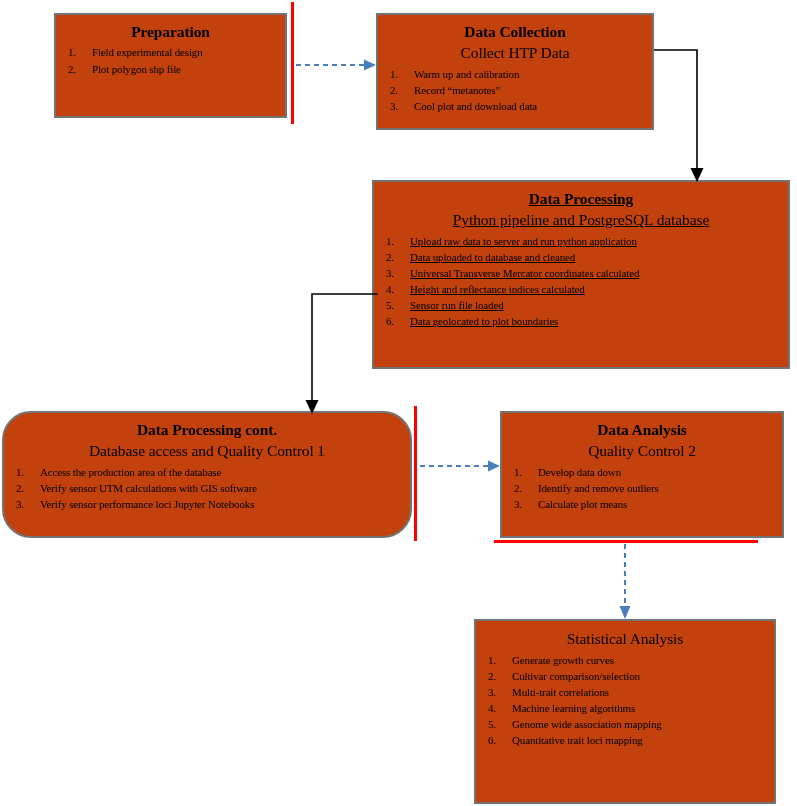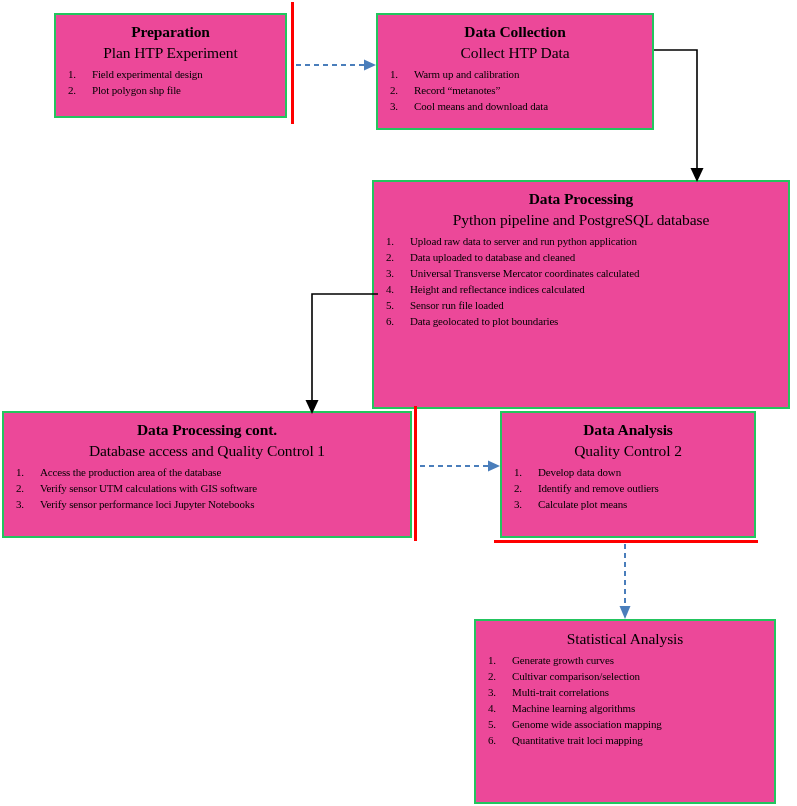--- a/index.html
+++ b/index.html
@@ -15,22 +15,22 @@
   #canvas {
     position: relative;
     width: 797px;
     height: 806px;
     background: #ffffff;
     overflow: hidden;
   }
   .node {
     position: absolute;
     box-sizing: border-box;
-    border: 2px solid #22c55e;
-    background: #ec4899;
+    border: 2px solid #737373;
+    background: #c2410c;
     padding: 7px 10px 9px 10px;
   }
   .node-title {
     text-align: center;
     font-weight: bold;
     font-size: 15.5px;
     line-height: 1.32;
     letter-spacing: -0.1px;
   }
   .node-subtitle {
@@ -79,56 +79,55 @@
   }
   .conn {
     position: absolute;
     overflow: visible;
   }
   .conn svg { display: block; overflow: visible; }
 
   
   #node-preparation      { left: 54px;  top: 13px;  width: 233px;  height: 105px; }
   #node-collection       { left: 376px; top: 13px;  width: 278px;  height: 117px; }
-  #node-processing       { left: 372px; top: 180px; width: 418px;  height: 229px; }
-  #node-processing-cont  { left: 2px;   top: 411px; width: 410px;  height: 127px; }
-  #node-analysis         { left: 500px; top: 411px; width: 256px;  height: 127px; }
+  #node-processing       { left: 372px; top: 180px; width: 418px;  height: 189px; text-decoration: underline; }
+  #node-processing-cont  { left: 2px;   top: 411px; width: 410px;  height: 127px; border-radius: 29px; }
+  #node-analysis         { left: 500px; top: 411px; width: 284px;  height: 127px; }
   #node-analysis-cont    { left: 474px; top: 619px; width: 302px;  height: 185px; }
 
   #redline-1 { left: 291px; top: 2px;   height: 122px; }
   #redline-2 { left: 414px; top: 406px; height: 135px; }
   #redline-3 { left: 494px; top: 540px; width: 264px; }
 
   #conn-prep-collect { left: 296px; top: 58px;  width: 84px;  height: 14px; }
   #conn-collect-proc { left: 654px; top: 48px;  width: 50px;  height: 136px; }
   #conn-proc-cont    { left: 306px; top: 292px; width: 72px;  height: 124px; }
   #conn-cont-analy   { left: 420px; top: 459px; width: 84px;  height: 14px; }
   #conn-analy-cont   { left: 618px; top: 544px; width: 14px;  height: 79px; }
 </style>
 </head>
 <body>
 
 <div id="canvas">
 
   <div class="node" id="node-preparation">
     <div class="node-title">Preparation</div>
-    <div class="node-subtitle">Plan HTP Experiment</div>
     <ol class="node-list">
       <li>Field experimental design</li>
       <li>Plot polygon shp file</li>
     </ol>
   </div>
 
   <div class="node" id="node-collection">
     <div class="node-title">Data Collection</div>
     <div class="node-subtitle">Collect HTP Data</div>
     <ol class="node-list">
       <li>Warm up and calibration</li>
       <li>Record “metanotes”</li>
-      <li>Cool means and download data</li>
+      <li>Cool plot and download data</li>
     </ol>
   </div>
 
   <div class="node" id="node-processing">
     <div class="node-title">Data Processing</div>
     <div class="node-subtitle">Python pipeline and PostgreSQL database</div>
     <ol class="node-list">
       <li>Upload raw data to server and run python application</li>
       <li>Data uploaded to database and cleaned</li>
       <li>Universal Transverse Mercator coordinates calculated</li>

